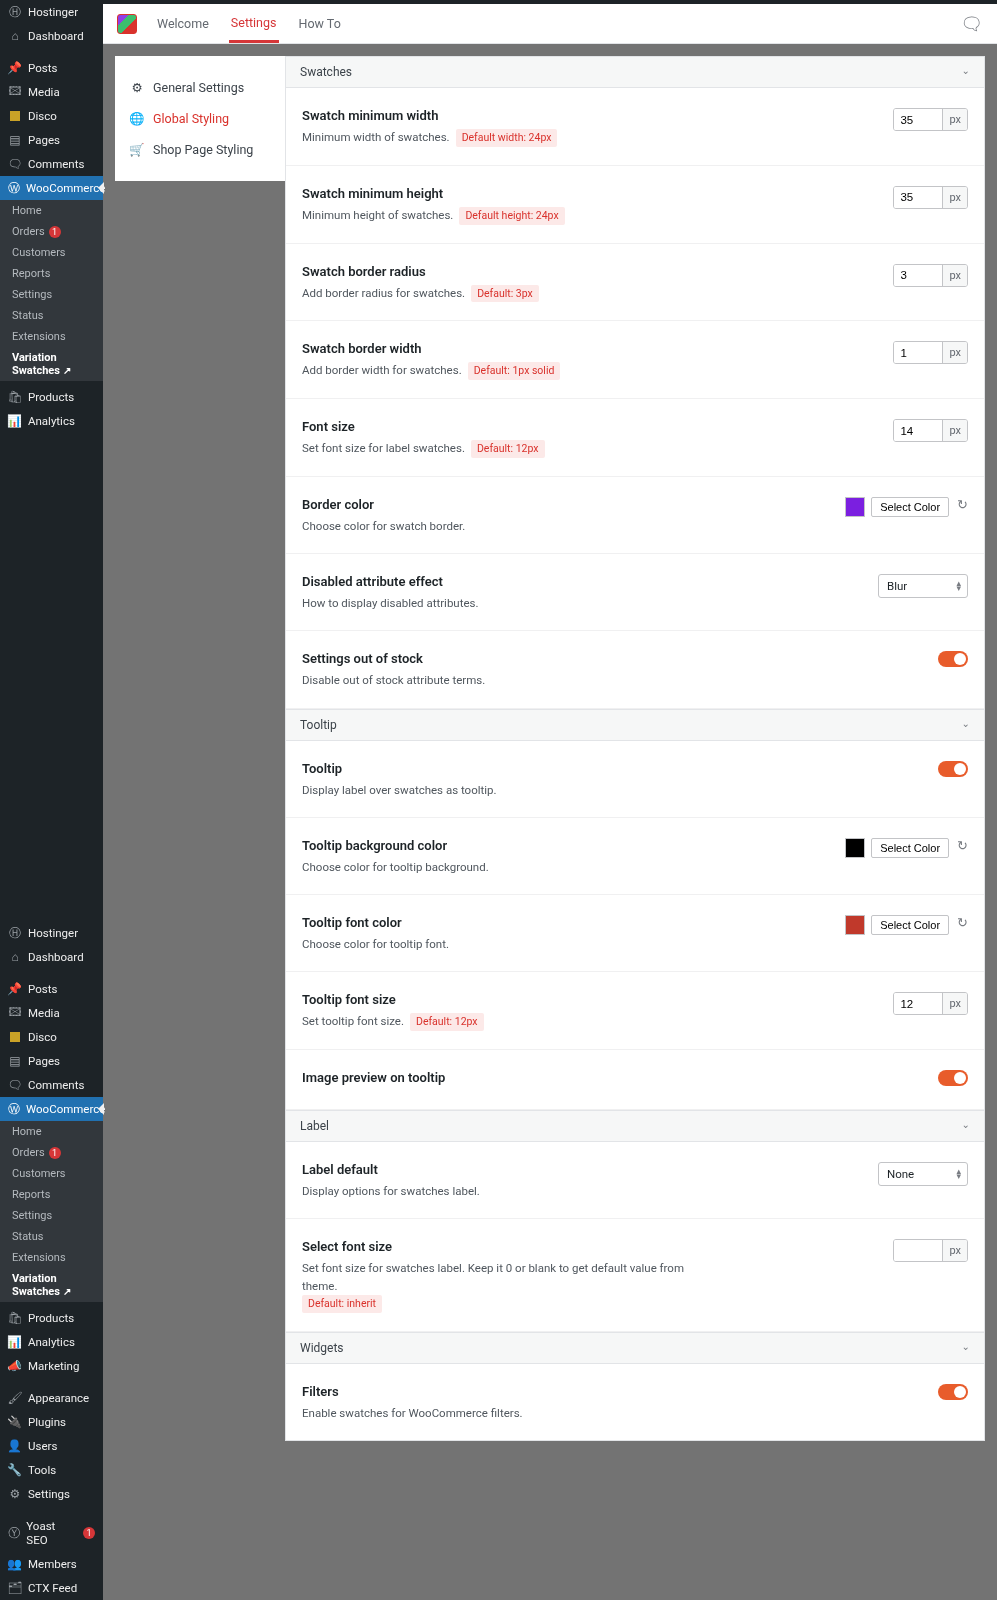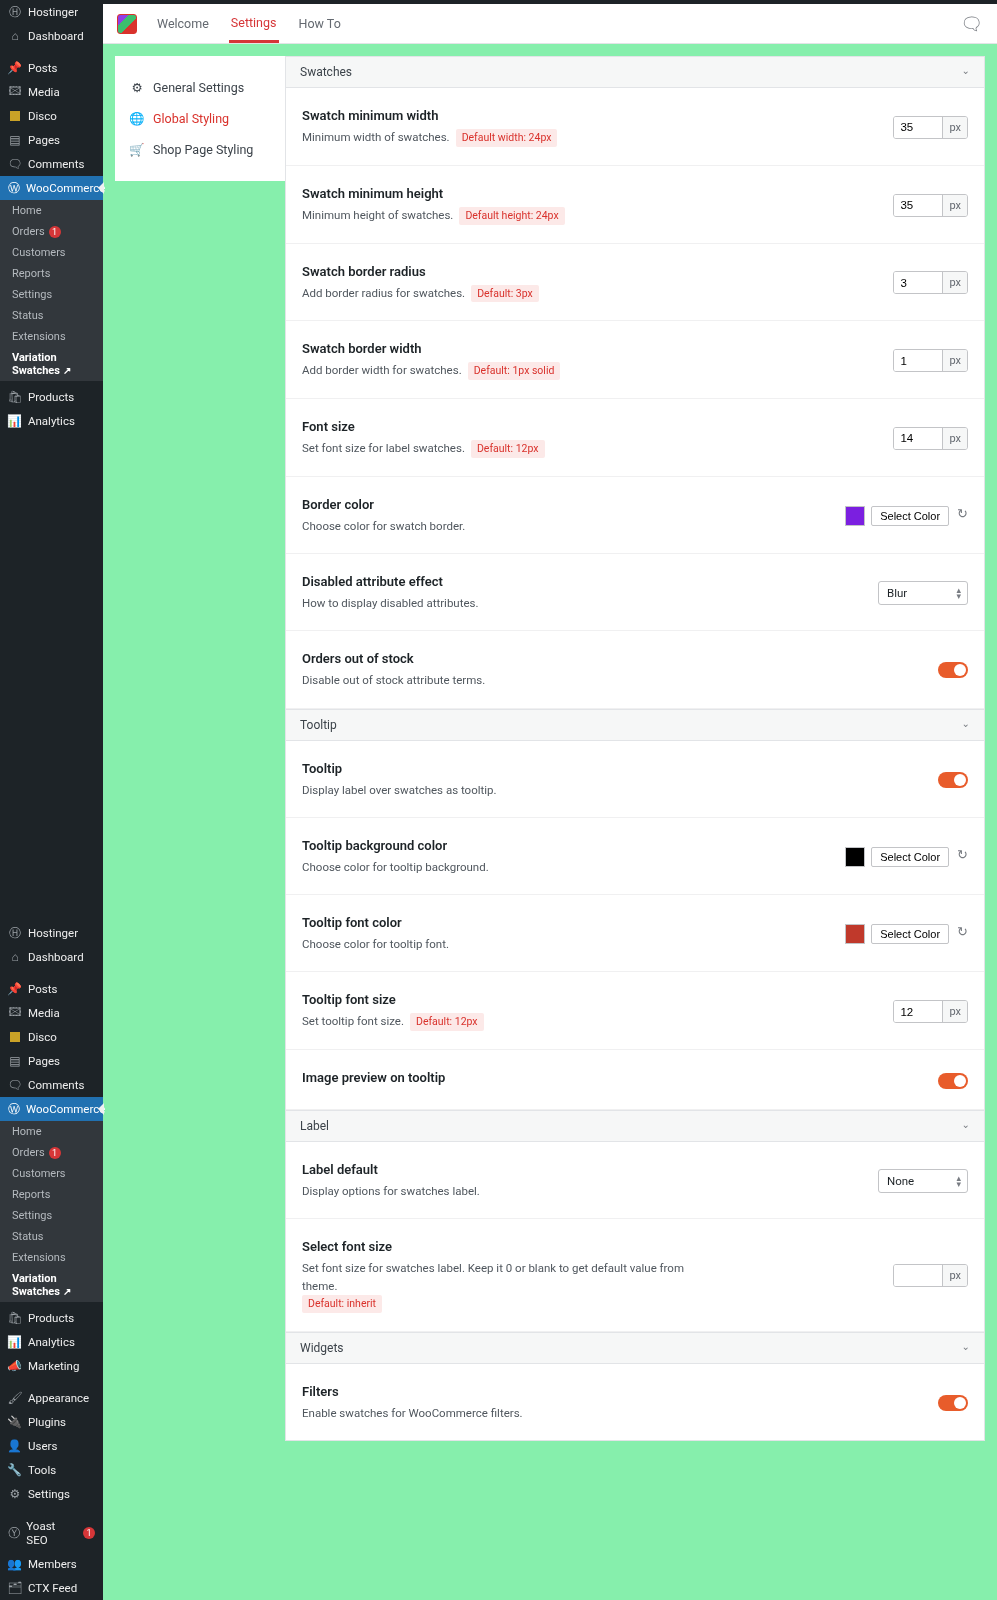--- a/index.html
+++ b/index.html
@@ -69,21 +69,21 @@
     padding:0 3px;
     margin-left:4px;
   }
   .disco-ico { width:10px; height:10px; background:#c9a227; display:inline-block; }
 
   
   .main {
     flex: 1;
     display: flex;
     flex-direction: column;
-    background:#86efac;
+    background:#737373;
   }
   .blackbar { height:4px; background:#1d2327; }
   .topbar {
     background:#fff;
     border-bottom:1px solid #e2e4e7;
     display:flex;
     align-items:center;
     padding:0 14px;
     height:40px;
     gap:18px;
@@ -130,21 +130,20 @@
     display:flex;
   }
   .section-head:first-child{ border-top:none; }
   .section-head .chev { margin-left:auto; color:#787c82; font-size:10px; }
 
   .row {
     display:flex;
     padding:20px 16px 18px;
     border-bottom:1px solid #f0f0f1;
     gap:32px;
-    align-items:center;
   }
   .row:last-child{ border-bottom:none; }
   .row .left { flex:1; max-width:410px; }
   .row .title { font-size:13px; font-weight:600; color:#1d2327; margin-bottom:6px; }
   .row .desc { font-size:11.5px; color:#50575e; line-height:1.5; }
   .hint {
     display:inline-block;
     background:#fce9e8;
     color:#d9322c;
     font-size:10.5px;
@@ -478,21 +477,21 @@
               <span class="sarrow">
                 <span>▴</span>
                 <span>▾</span>
               </span>
             </div>
           </div>
       </div>
 
       <div class="row">
         <div class="left">
-          <div class="title">Orders out of stock</div>
+          <div class="title">Settings out of stock</div>
           <div class="desc">Disable out of stock attribute terms.</div>
         </div>
         <div class="right">
             <div class="toggle"></div>
           </div>
       </div>
 
       <div class="section-head">
           <span>Tooltip</span>
           <span class="chev">⌄</span>

